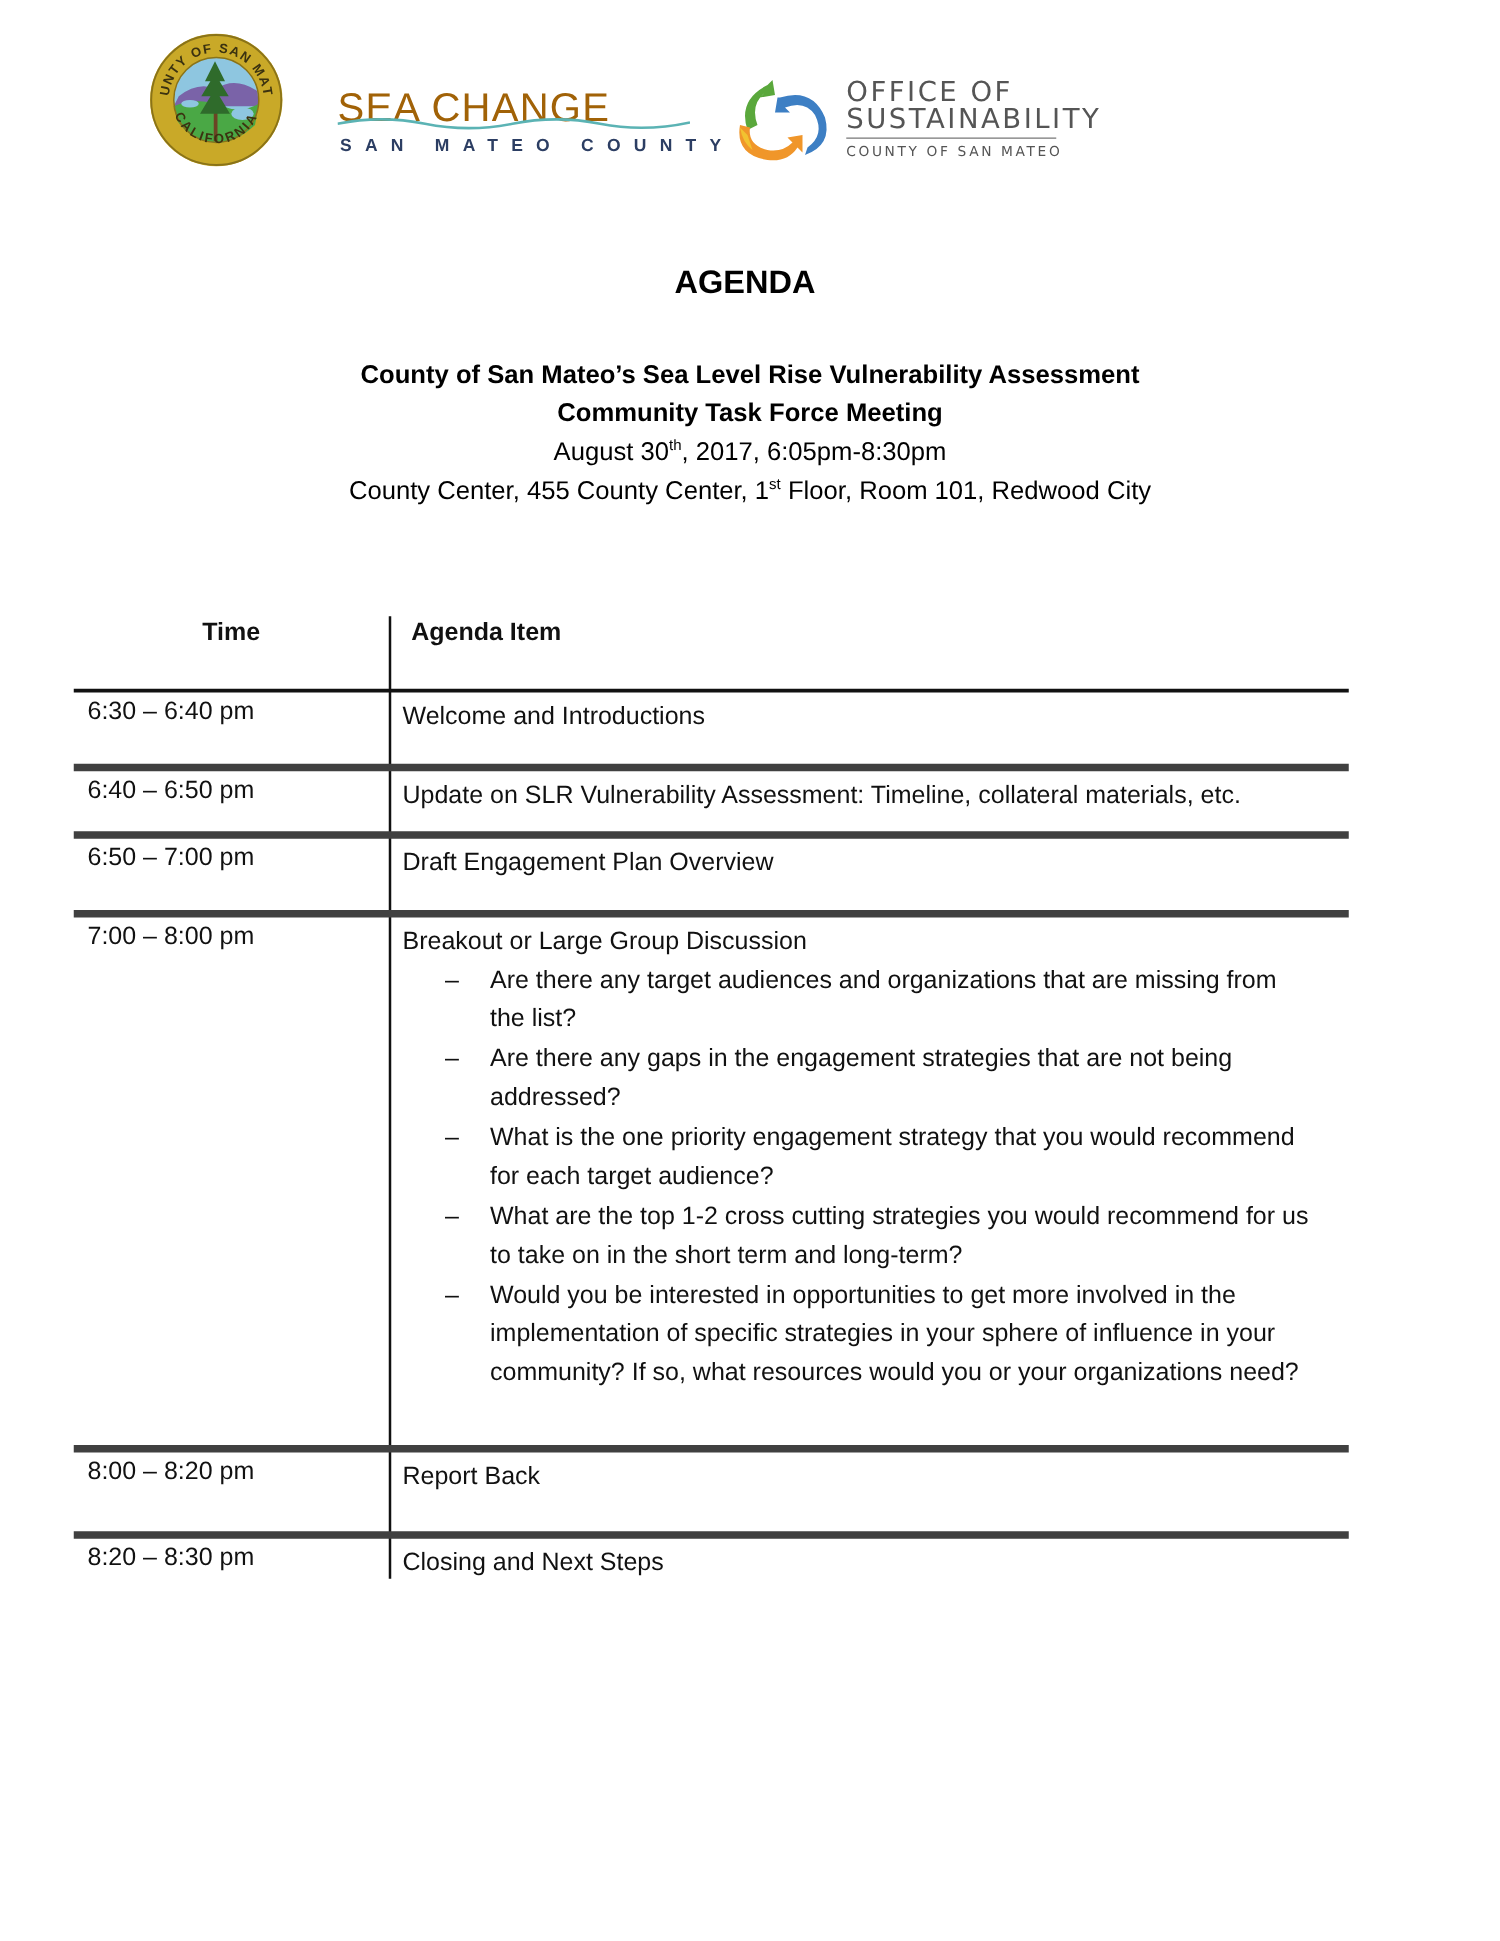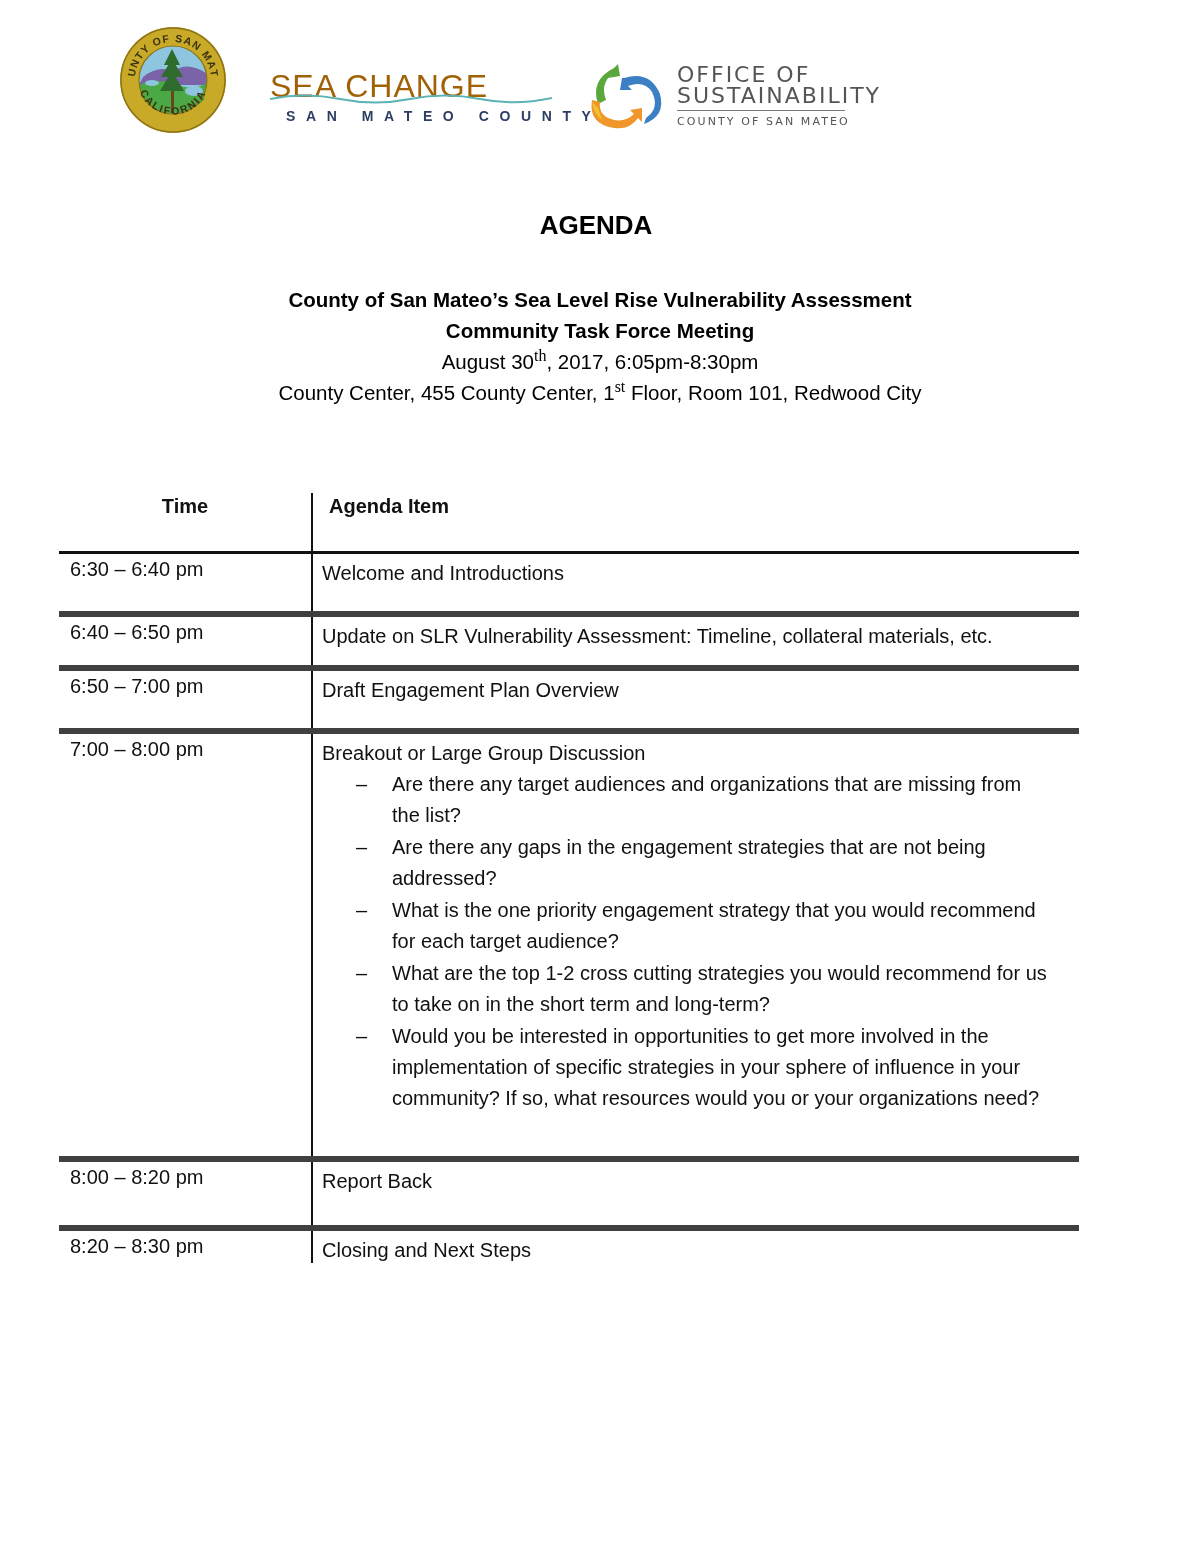--- a/index.html
+++ b/index.html
@@ -6,38 +6,38 @@
   body { width: 1200px; height: 1553px; position: relative; overflow: hidden;
          font-family: "Liberation Sans", "DejaVu Sans", sans-serif; color: #111; }
 
   
   .logo-seal { position: absolute; left: 118px; top: 25px; width: 110px; height: 110px; }
   .logo-seachange { position: absolute; left: 270px; top: 66px; width: 282px; height: 64px; }
   .sc-title { position: absolute; left: 0; top: 0; font-size: 32px; letter-spacing: 1px;
               color: #a16207; font-family: "Liberation Sans", sans-serif; line-height: 40px; }
   .sc-wave { position: absolute; left: 0; top: 24px; width: 282px; height: 18px; }
   .sc-sub { position: absolute; left: 2px; top: 42px; font-size: 14px; font-weight: bold;
-            letter-spacing: 10.6px; color: #2c3e63; line-height: 16px; white-space: nowrap; margin-left: 14px; }
+            letter-spacing: 10.6px; color: #2c3e63; line-height: 16px; white-space: nowrap; }
 
   .logo-sust { position: absolute; left: 584px; top: 60px; width: 270px; height: 75px; }
   .sust-icon { position: absolute; left: 0; top: 0; width: 82px; height: 72px; }
   .sust-text { position: absolute; left: 93px; top: 4px; }
   .sust-l1, .sust-l2 { font-size: 22px; letter-spacing: 2px; color: #555; line-height: 21px;
                       font-family: "DejaVu Sans", sans-serif; white-space: nowrap; }
   .sust-rule { width: 168px; height: 1px; background: #777; margin: 4px 0 4px 0; }
   .sust-l3 { font-size: 11px; letter-spacing: 2.1px; color: #555; font-family: "DejaVu Sans", sans-serif;
              white-space: nowrap; }
 
   
   .agenda-title { position: absolute; left: 0; width: 1192px; top: 210px; text-align: center;
                   font-size: 26px; font-weight: bold; color: #000; }
   .subhead { position: absolute; left: 0; width: 1200px; top: 284px; text-align: center; }
   .sh-line { font-size: 20.5px; line-height: 31px; color: #000; }
   .sh-bold { font-weight: bold; }
-  .sh-line sup { font-size: 16px; vertical-align: 8px; line-height: 0; font-family: Liberation Serif, serif; }
+  .sh-line sup { font-size: 12px; vertical-align: 8px; line-height: 0; }
 
   
   .agenda-table { position: absolute; left: 59px; top: 493px; width: 1020px; }
   .col-divider { position: absolute; left: 252px; top: 0; width: 2px; height: 770px; background: #111; }
   .hdr { position: relative; height: 58px; border-bottom: 3px solid #111; }
   .hdr-time { position: absolute; left: 0; width: 252px; top: 2px; text-align: center;
               font-size: 20px; font-weight: bold; }
   .hdr-item { position: absolute; left: 270px; top: 2px; font-size: 20px; font-weight: bold; }
   .row { position: relative; border-bottom: 6px solid #404040; }
   .row:last-child { border-bottom: none; }

